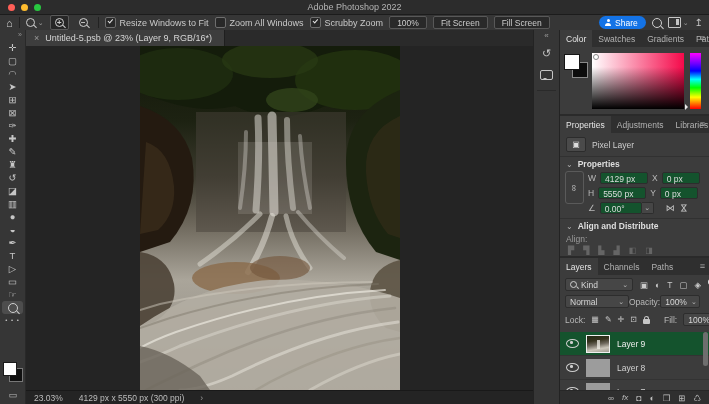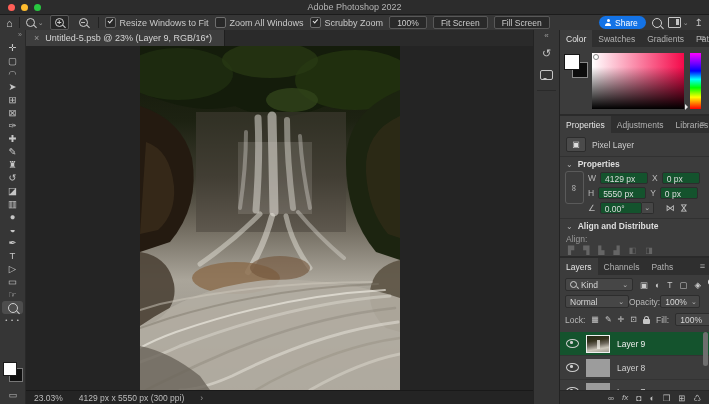--- a/index.html
+++ b/index.html
@@ -445,21 +445,21 @@
           <span class="kch">⌄</span>
         </span>
       </div>
       <div class="lockrow">
         <span>Lock:</span>
         <span class="li">▦</span>
         <span class="li">✎</span>
         <span class="li">✛</span>
         <span class="li">⊡</span>
         <span class="padlock"></span>
-        <span style="">Fill:</span>
+        <span style="margin-left:8px">Fill:</span>
         <span class="dd w40">
           <span>100%</span>
 
         </span>
       </div>
       <div class="lrows">
         <div class="lrow on">
           <span class="eye"></span>
           <span class="thumb img"></span>
           <span>Layer 9</span>

